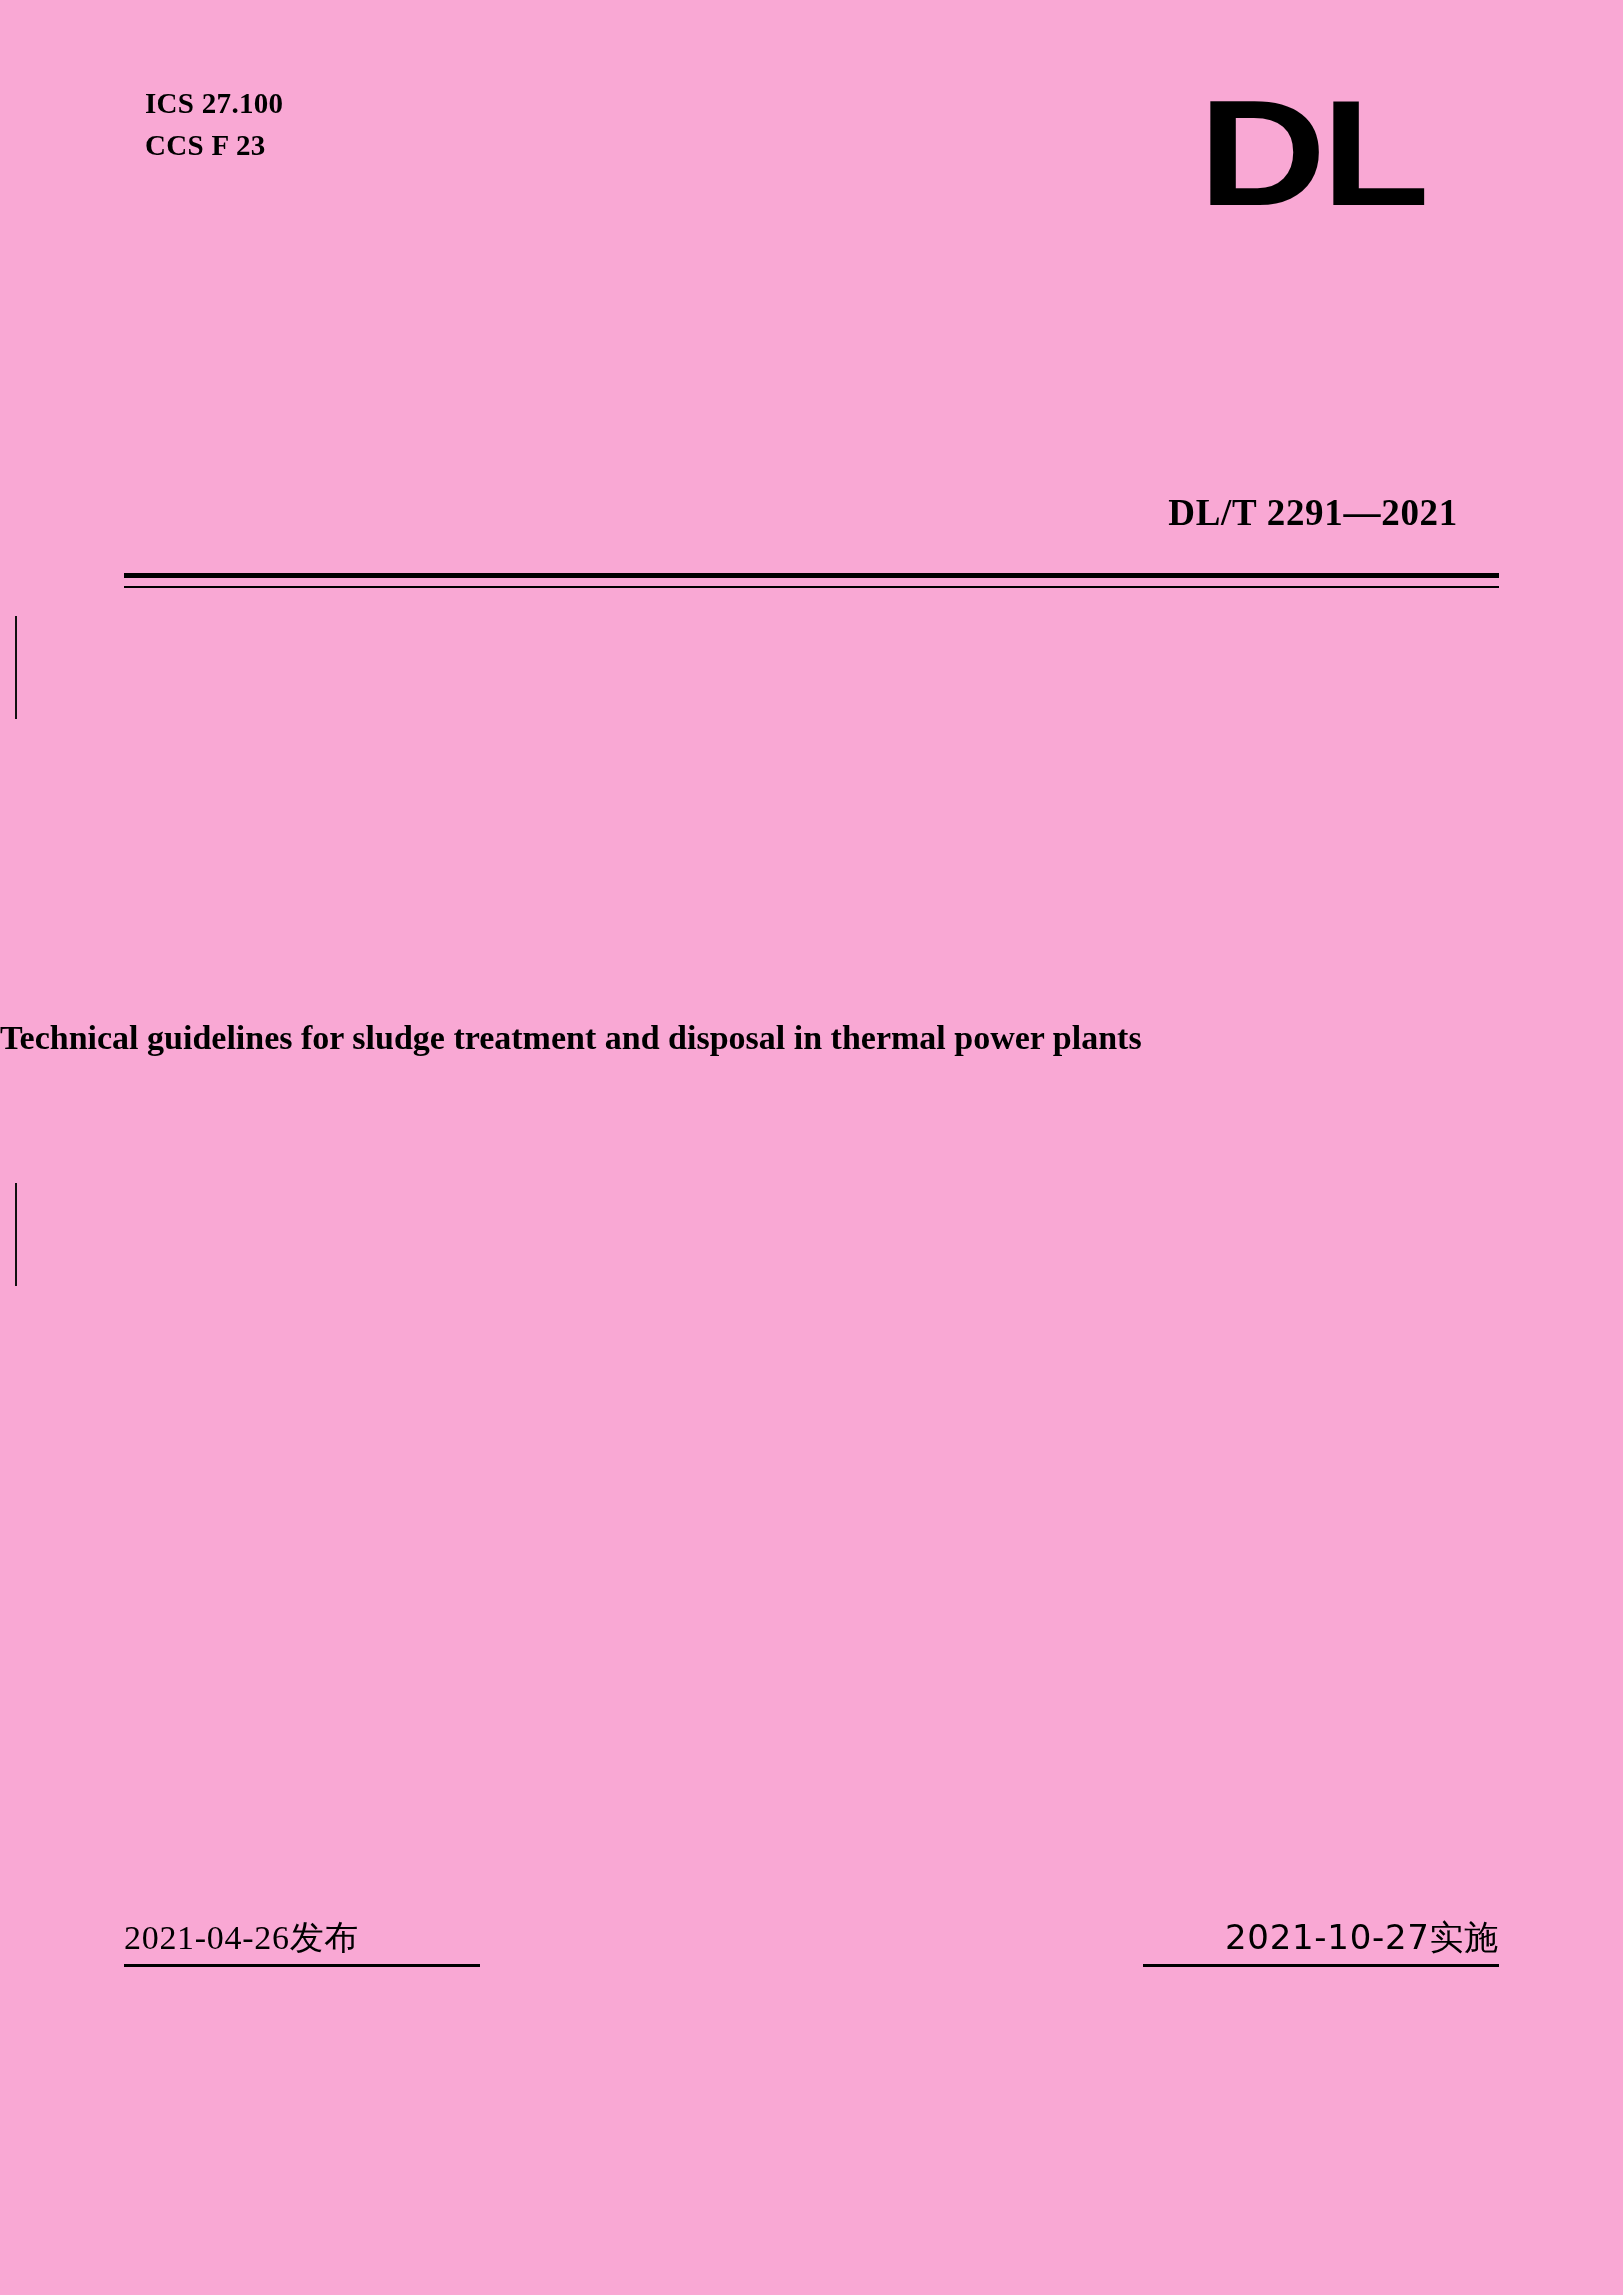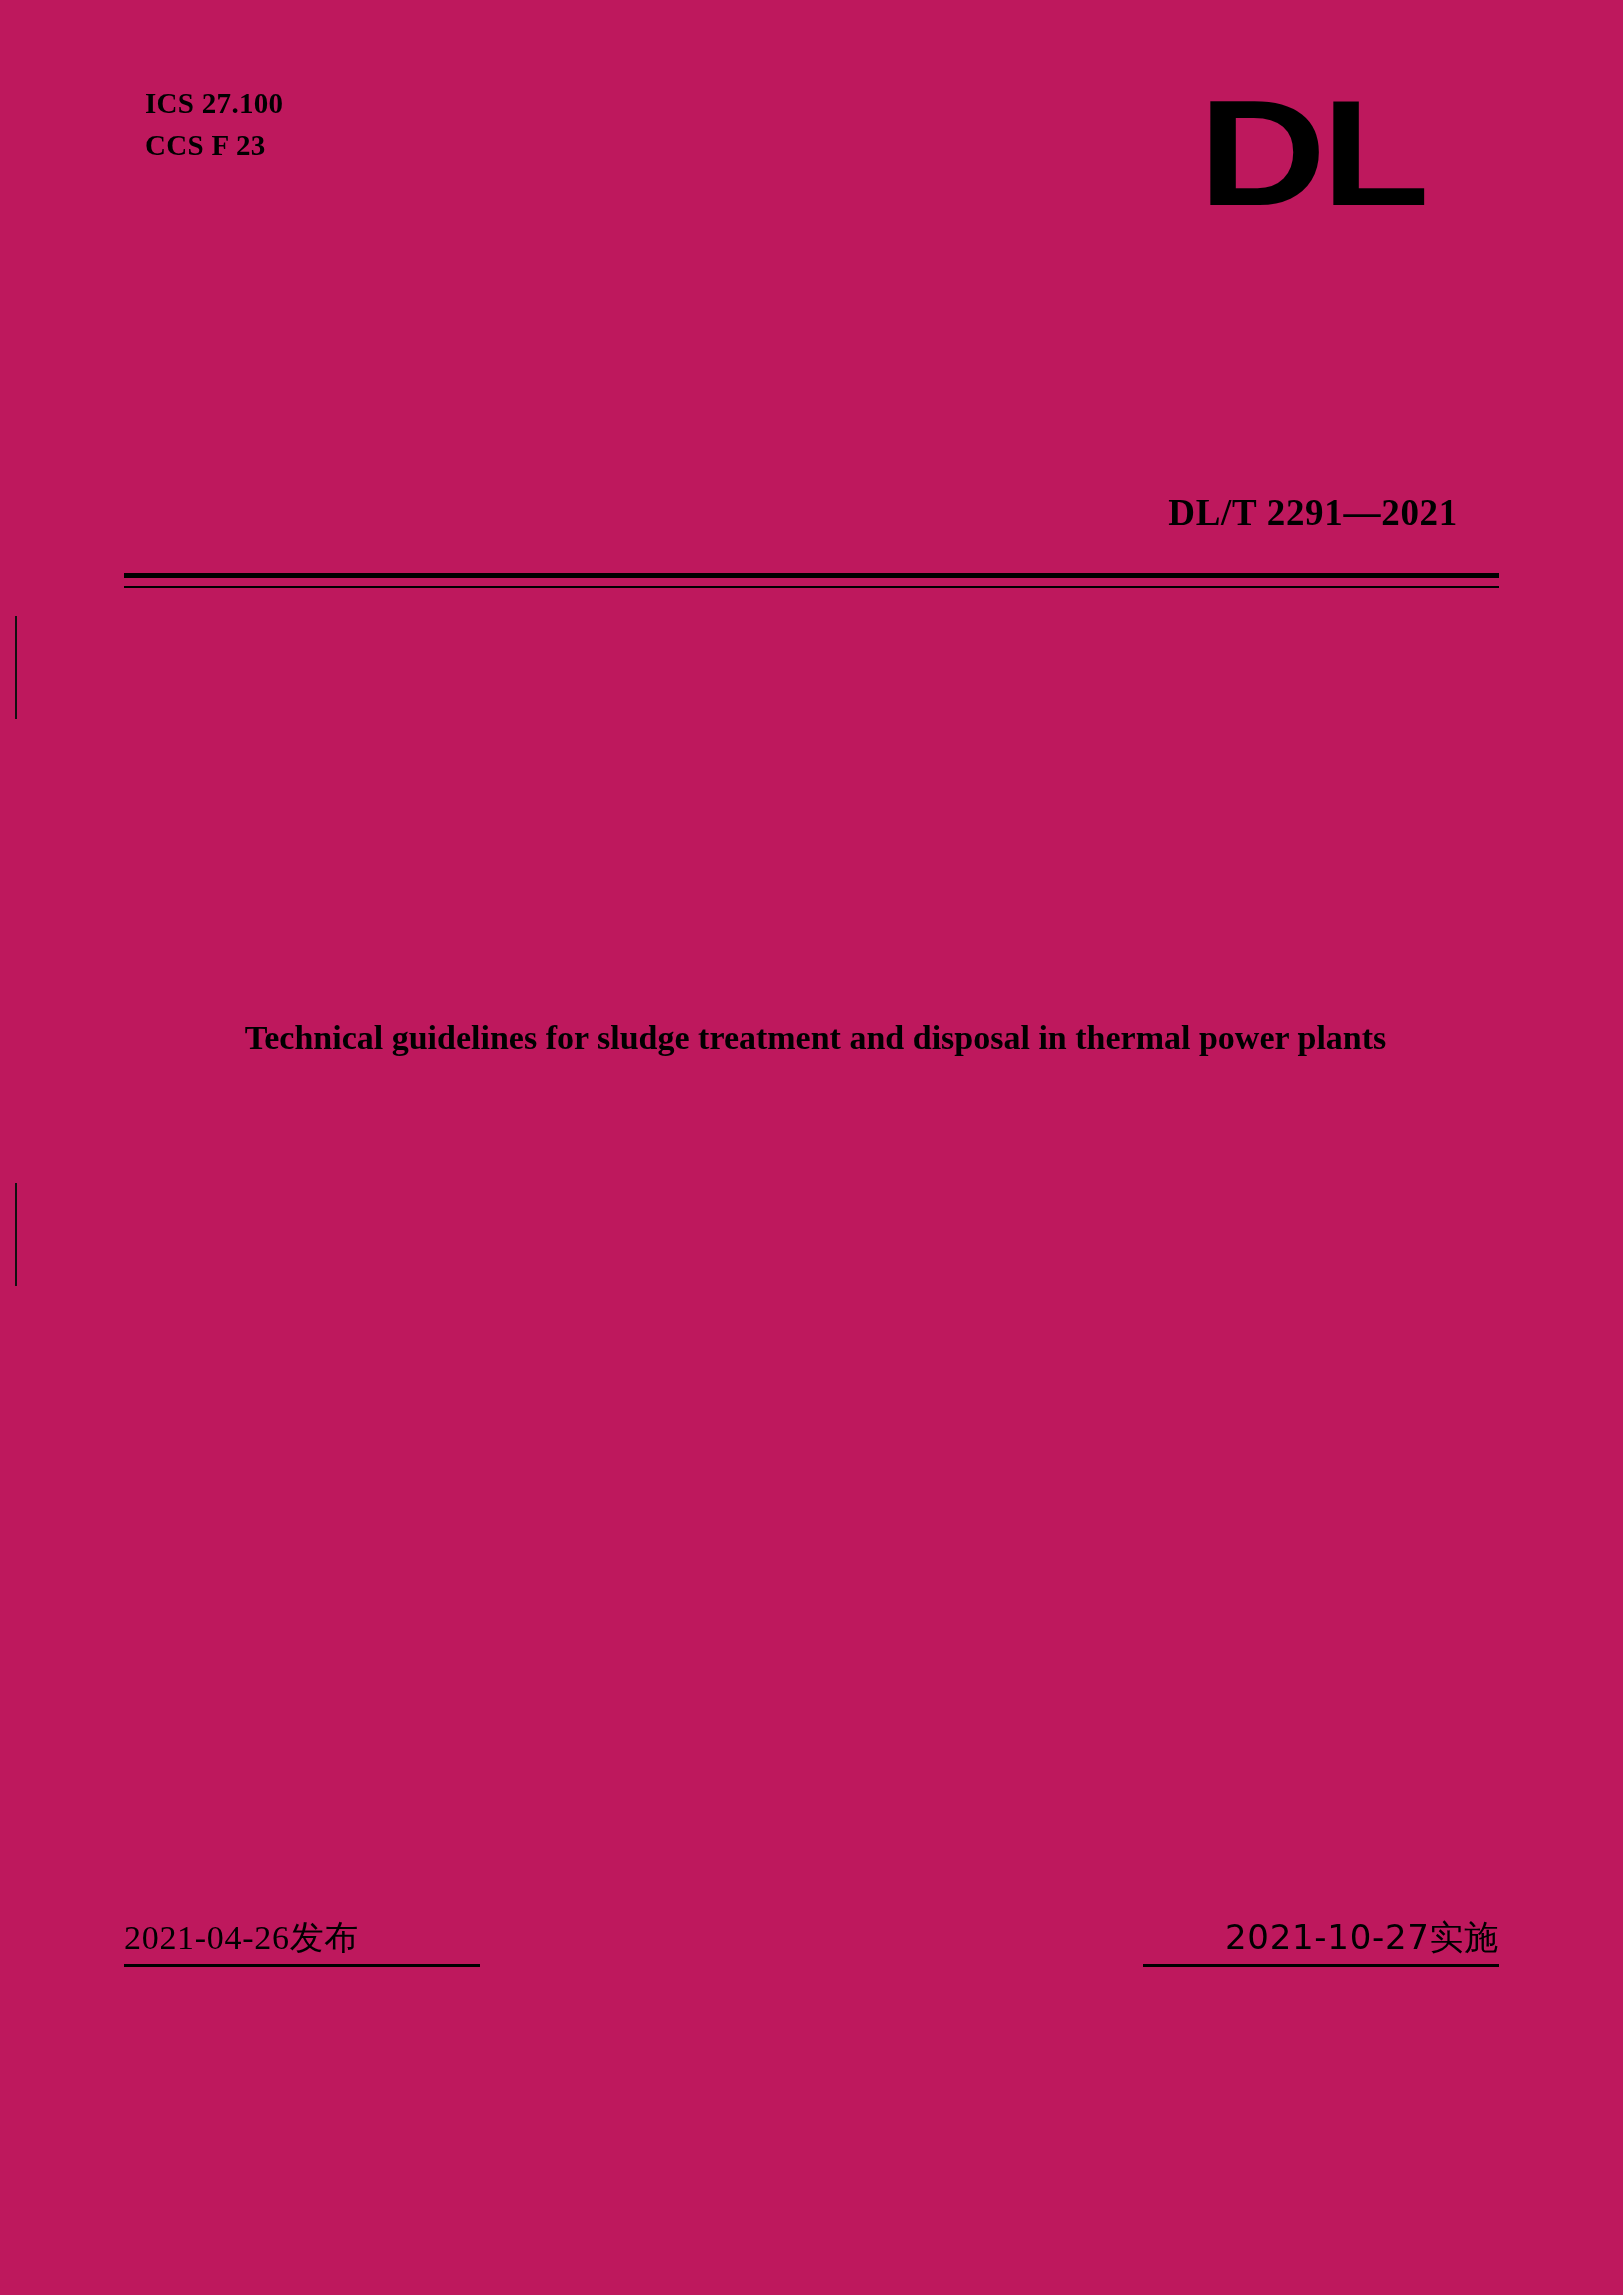--- a/index.html
+++ b/index.html
@@ -7,21 +7,21 @@
     padding: 0;
     background: #ffffff;
   }
   body {
     font-family: "Liberation Serif", serif;
   }
   .page {
     position: relative;
     width: 1623px;
     height: 2295px;
-    background: #be185d;
+    background: #f9a8d4;
     overflow: hidden;
     margin: 0 auto;
   }
 
   
   .ics-block {
     position: absolute;
     left: 145px;
     top: 82px;
     font-family: "Liberation Serif", serif;
@@ -111,28 +111,26 @@
     font-size: 59px;
     letter-spacing: 2.1px;
     color: #000;
     white-space: nowrap;
   }
   .doc-title-en {
     position: absolute;
     left: 0;
     right: 0;
     top: 1019px;
-    text-align: center;
     font-family: "Liberation Serif", serif;
     font-weight: bold;
     font-size: 34px;
     letter-spacing: 0px;
     color: #000;
     white-space: nowrap;
-    padding-left: 8px;
   }
 
   
   .date-issue {
     position: absolute;
     left: 124px;
     top: 1915px;
     font-family: Liberation Serif, serif;
     font-size: 34px;
     letter-spacing: 0.7px;

